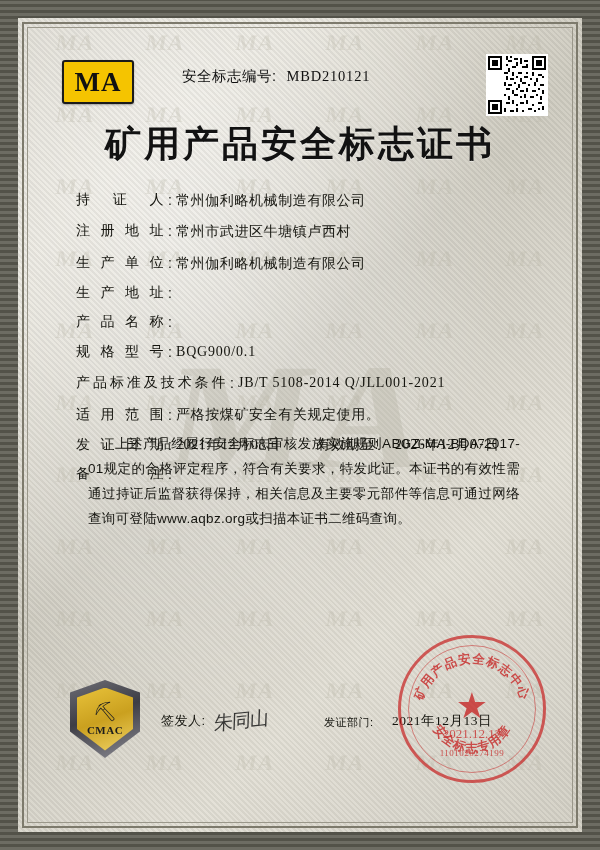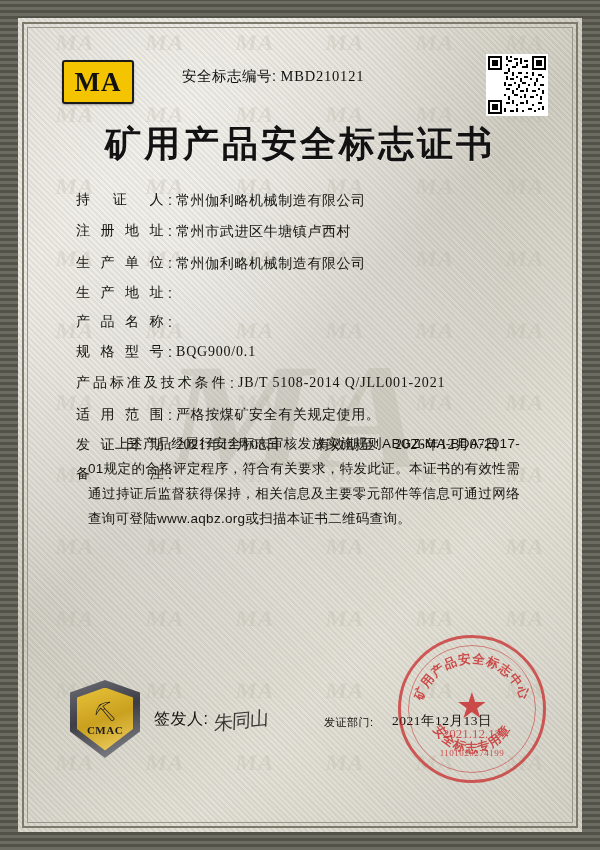--- a/index.html
+++ b/index.html
@@ -138,21 +138,21 @@
     position: absolute;
     left: 150px;
     top: 35px;
     font-size: 14.5px;
     color: #111;
     letter-spacing: 0.5px;
     white-space: nowrap;
   }
   .cert-no .num {
     font-family: "Liberation Serif", serif;
-    margin-left: 4px;
+    margin-left: 10px;
     letter-spacing: 0.8px;
   }
 
   
   .qr {
     position: absolute;
     right: 20px;
     top: 22px;
     width: 62px;
     height: 62px;
@@ -283,23 +283,23 @@
   .cmac-text {
     font-family: "Liberation Serif", serif;
     font-weight: bold;
     font-size: 11px;
     letter-spacing: 0.5px;
     color: #1c1c1c;
   }
 
   .signer {
     position: absolute;
-    left: 122px;
+    left: 129px;
     bottom: 88px;
-    font-size: 16px;
+    font-size: 13px;
     color: #15150f;
     letter-spacing: 0.5px;
   }
   .sign-ink {
     position: absolute;
     left: 182px;
     bottom: 84px;
     font-family: "Liberation Serif", serif;
     font-size: 19px;
     color: #1a1a1a;

